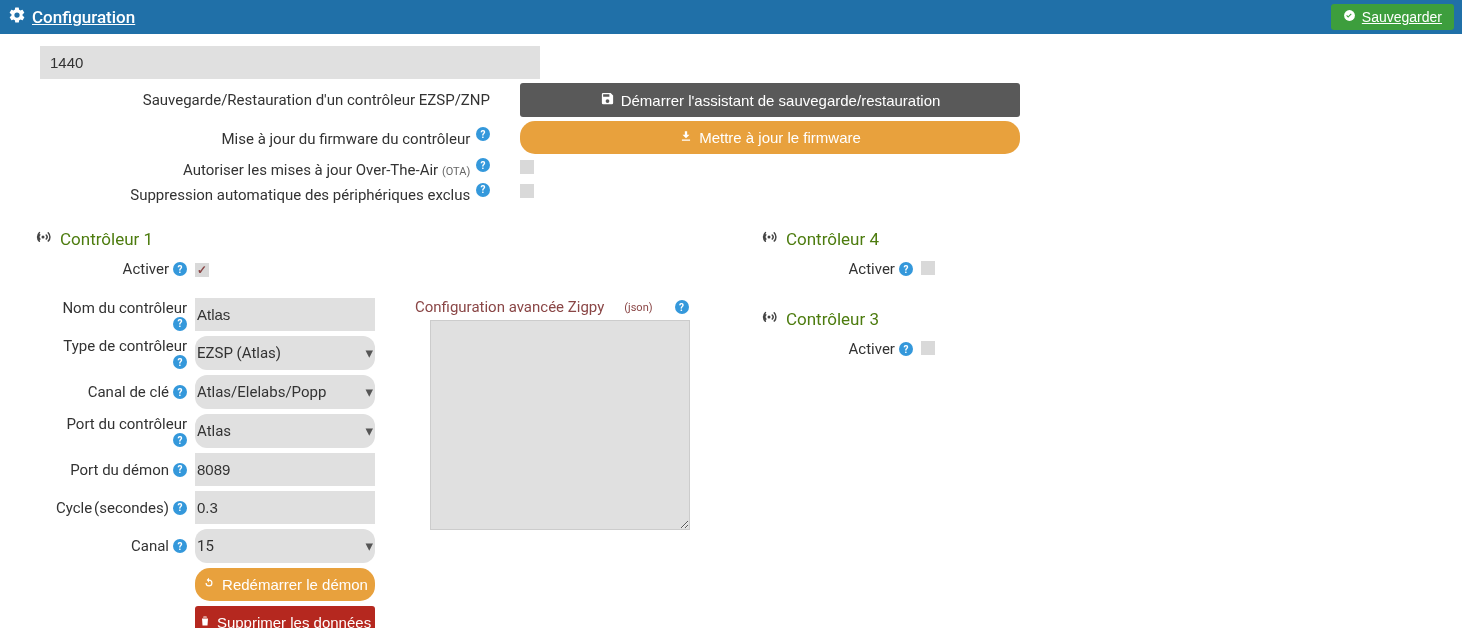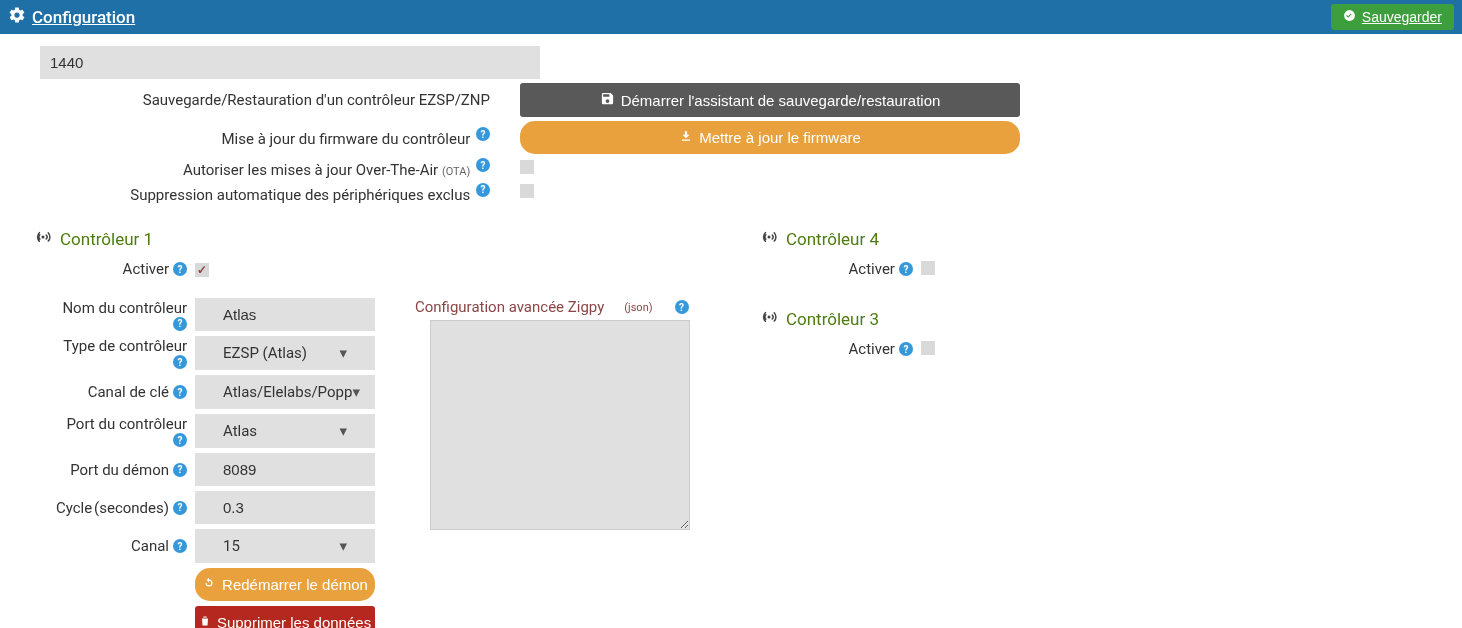--- a/index.html
+++ b/index.html
@@ -22,23 +22,23 @@
   .help { display: inline-flex; width: 14px; height: 14px; border-radius: 50%; background: #3498db; color: #fff; font-size: 10px; font-weight: bold; align-items: center; justify-content: center; vertical-align: super; margin-left: 2px; }
   .controllers { display: flex; margin-top: 25px; }
   .col-left { width: 730px; }
   .col-right { width: 700px; }
   .ctrl-head { display: flex; align-items: center; gap: 8px; font-size: 17px; color: #4d7c0f; margin-bottom: 10px; margin-left: 14px; }
   .ctrl-row { display: flex; align-items: center; margin-bottom: 5px; }
   .ctrl-label { width: 175px; text-align: right; padding-right: 8px; font-size: 15px; color: #333; display:flex; flex-direction:column; align-items:flex-end; }
   .ctrl-label-line { display:flex; align-items:center; gap:2px; }
   .ctrl-field { width: 180px; }
   .ctrl-field input, .ctrl-field .select {
-    width: 100%; background: #e0e0e0; border: none; padding: 8px 28px; font-size: 15px; color: #333;
+    width: 100%; background: #e0e0e0; border: none; padding: 8px 2px; font-size: 15px; color: #333;
   }
-  .select { display:flex; justify-content:space-between; align-items:flex-end; cursor:pointer; }
+  .select { display:flex; justify-content:space-between; align-items:flex-end; cursor:pointer;border-radius:12px; }
   .select .caret { color:#555; }
   .ctrl-buttons .btn { margin-top: 0; overflow: hidden; white-space: nowrap; }
   .ctrl-buttons { width: 180px; text-decoration: underline; }
   .adv-config { margin-left: 40px; }
   .adv-label { color: #8a4646; font-size: 15px; display:flex; align-items:center; gap:20px; margin-bottom:4px; }
   .adv-label .sup { font-size: 11px; }
   .adv-textarea { width: 260px; height: 210px; background: #e0e0e0; border: 1px solid #ccc; resize: both; }
   .checkbox-checked { width:14px; height:14px; background:#d9d9d9; display:inline-flex; align-items:center; justify-content:center; color:#8a4646; font-size:12px; font-weight:bold; }
   .flex-row { display:flex; }
   svg { flex-shrink:0; }

